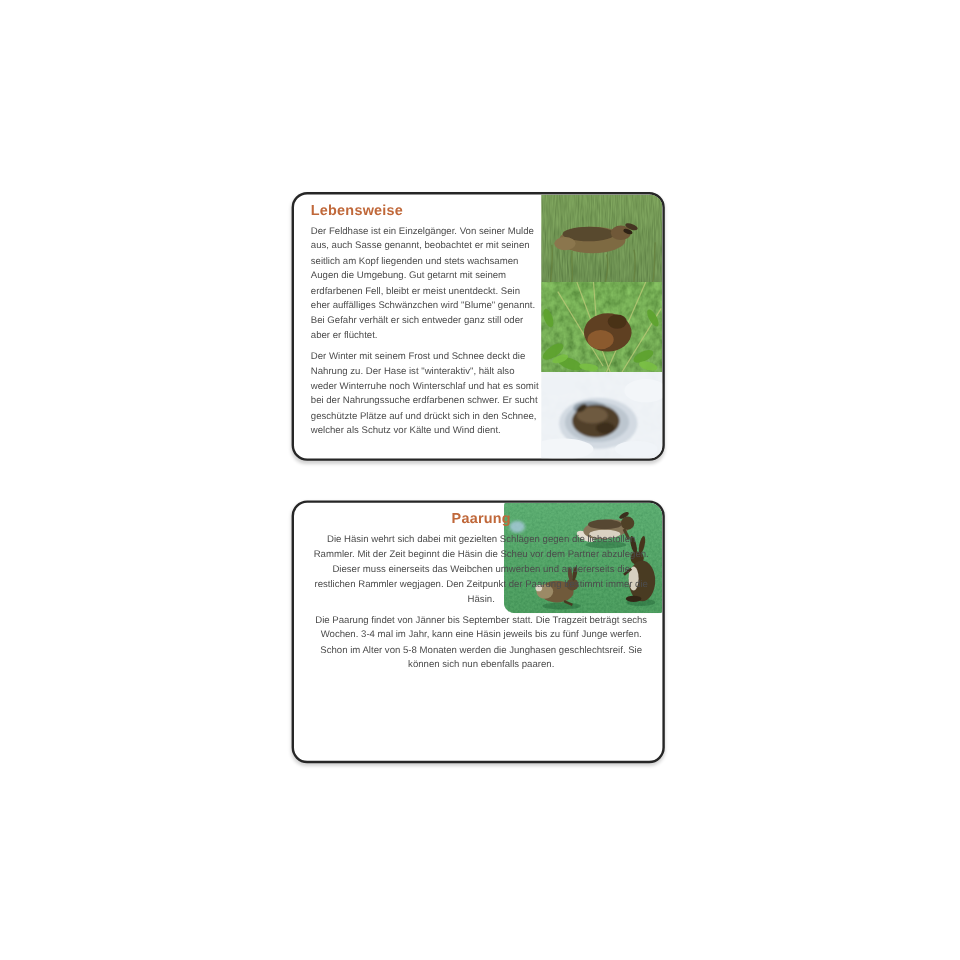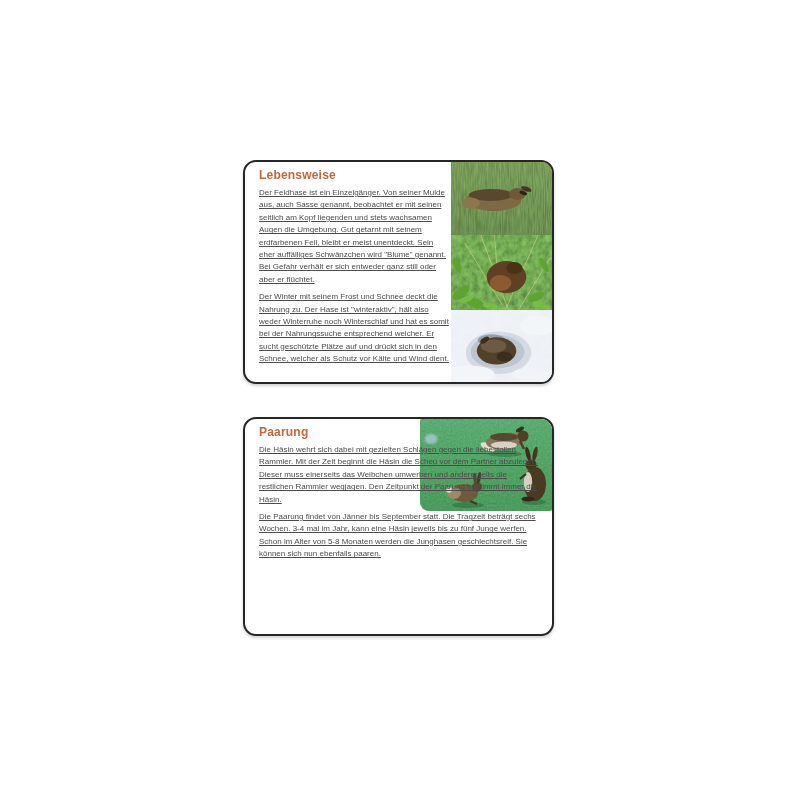--- a/index.html
+++ b/index.html
@@ -1,23 +1,23 @@
 <!DOCTYPE html>
 <html><head>
 <meta charset="utf-8">
 <style>
   html,body{margin:0;padding:0;background:#fff;}
   .canvas{position:relative;width:800px;height:676px;background:#fff;overflow:hidden;
           font-family:"Liberation Sans",sans-serif;}
   .card{position:absolute;left:243px;width:307px;background:#fff;border:2px solid #262626;
         border-radius:13px;box-shadow:0 2px 3px rgba(0,0,0,.18);overflow:hidden;box-sizing:content-box;}
   .card-lebensweise{top:160px;height:220px;}
-  .card-paarung{top:417px;height:215px;}
+  .card-paarung{top:417px;height:215px;text-align:center;}
   .card h2{margin:0 0 5px 0;font-size:12px;font-weight:bold;color:#c0683a;letter-spacing:.2px;}
-  .card p{margin:0 0 5px 0;font-size:8px;line-height:12.4px;color:#4c4c4c;text-decoration:underline;}
+  .card p{margin:0 0 5px 0;font-size:8px;line-height:12.4px;color:#4c4c4c;}
   
   .lw-text{position:absolute;left:14px;top:6px;width:190px;}
   .img-col{position:absolute;top:0;right:0;width:101px;height:100%;display:flex;flex-direction:column;}
   .img-col figure{margin:0;overflow:hidden;flex:0 0 auto;}
   .img-col figure.f1{height:73px;}
   .img-col figure.f2{height:75px;}
   .img-col figure.f3{flex:1 1 auto;}
   figure svg{display:block;width:100%;height:100%;}
   
   .pa-text{position:absolute;left:14px;top:6px;right:9px;}
@@ -27,21 +27,21 @@
 </style>
 </head>
 <body>
 
 <div class="canvas">
 
   <section class="card card-lebensweise">
     <div class="lw-text">
       <h2>Lebensweise</h2>
       <p>Der Feldhase ist ein Einzelgänger. Von seiner Mulde aus, auch Sasse genannt, beobachtet er mit seinen seitlich am Kopf liegenden und stets wachsamen Augen die Umgebung. Gut getarnt mit seinem erdfarbenen Fell, bleibt er meist unentdeckt. Sein eher auffälliges Schwänzchen wird "Blume" genannt. Bei Gefahr verhält er sich entweder ganz still oder aber er flüchtet.</p>
-      <p>Der Winter mit seinem Frost und Schnee deckt die Nahrung zu. Der Hase ist "winteraktiv", hält also weder Winterruhe noch Winterschlaf und hat es somit bei der Nahrungssuche entsprechend welcher. Er sucht geschützte Plätze auf und drückt sich in den Schnee, welcher als Schutz vor Kälte und Wind dient.</p>
+      <p>Der Winter mit seinem Frost und Schnee deckt die Nahrung zu. Der Hase ist "winteraktiv", hält also weder Winterruhe noch Winterschlaf und hat es somit bei der Nahrungssuche erdfarbenen schwer. Er sucht geschützte Plätze auf und drückt sich in den Schnee, welcher als Schutz vor Kälte und Wind dient.</p>
     </div>
     <div class="img-col">
 
       <figure class="f1">
         <svg viewBox="0 0 102 73" preserveAspectRatio="none">
           <defs>
             <linearGradient id="b1" x1="0" y1="0" x2="0" y2="1">
               <stop offset="0" stop-color="#5c7038"></stop>
                 <stop offset="1" stop-color="#41512a"></stop>
             </linearGradient>

